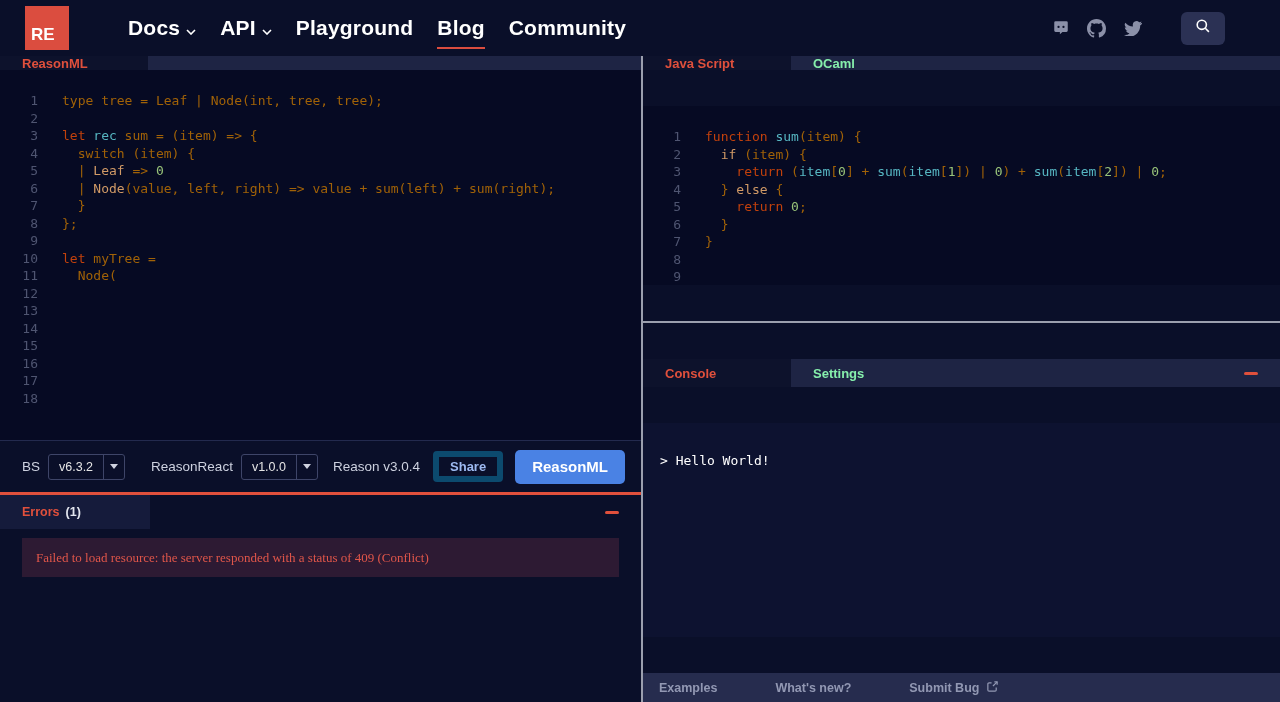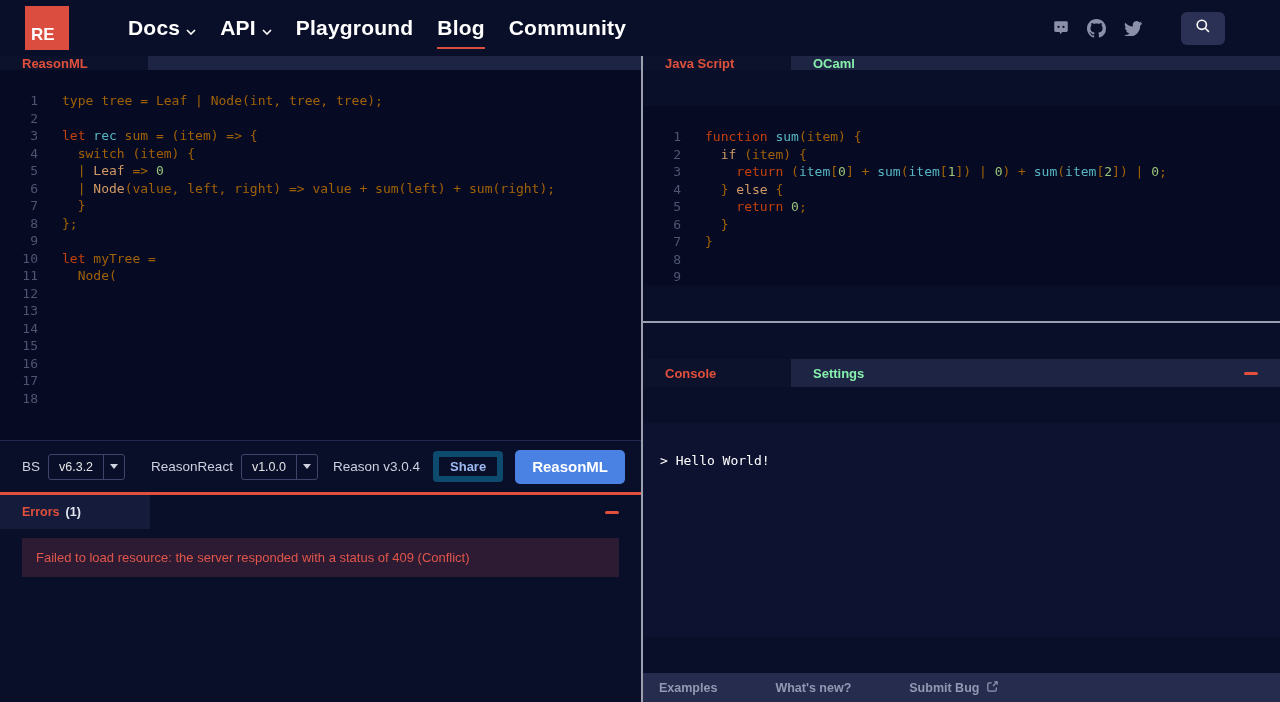--- a/index.html
+++ b/index.html
@@ -68,21 +68,21 @@
   
   .errors-panel { flex:1; background:#0a0f29; border-top:3px solid #e0503c; }
   .errors-header { height:34px; display:flex; align-items:center; }
   .errors-tab { width:150px; height:34px; background:#151b3b; display:flex; align-items:center;
             padding-left:22px; font-size:12.5px; font-weight:bold; cursor:pointer; }
   .errors-title { color:#e0503c; }
   .errors-count { color:#e3e6ef; margin-left:6px; }
   .dash { width:14px; height:3px; background:#e0503c; border-radius:2px; cursor:pointer; }
   .errors-header .dash { margin-left:auto; margin-right:22px; }
   .error-box { margin:9px 22px 0 22px; background:#2d1a33; padding:11px 14px;
-            font-family:Liberation Sans, sans-serif; font-size:13px; line-height:17px;
+            font-family:Liberation Serif, serif; font-size:13px; line-height:17px;
             color:#e0564a; }
 
   
   .h-divider { height:2px; background:#9b9fae; flex:none; }
   .console-strip { height:28px; }
   .console-strip .tab.active { width:148px;align-items:center; }
   .console-strip .dash { margin-left:auto; margin-right:22px; align-self:center; }
   .console-content { height:214px; flex:none; background:#0d1230; padding:30px 0 0 17px;
             font-family:"DejaVu Sans Mono", monospace; font-size:13px; color:#ffffff; }
 

